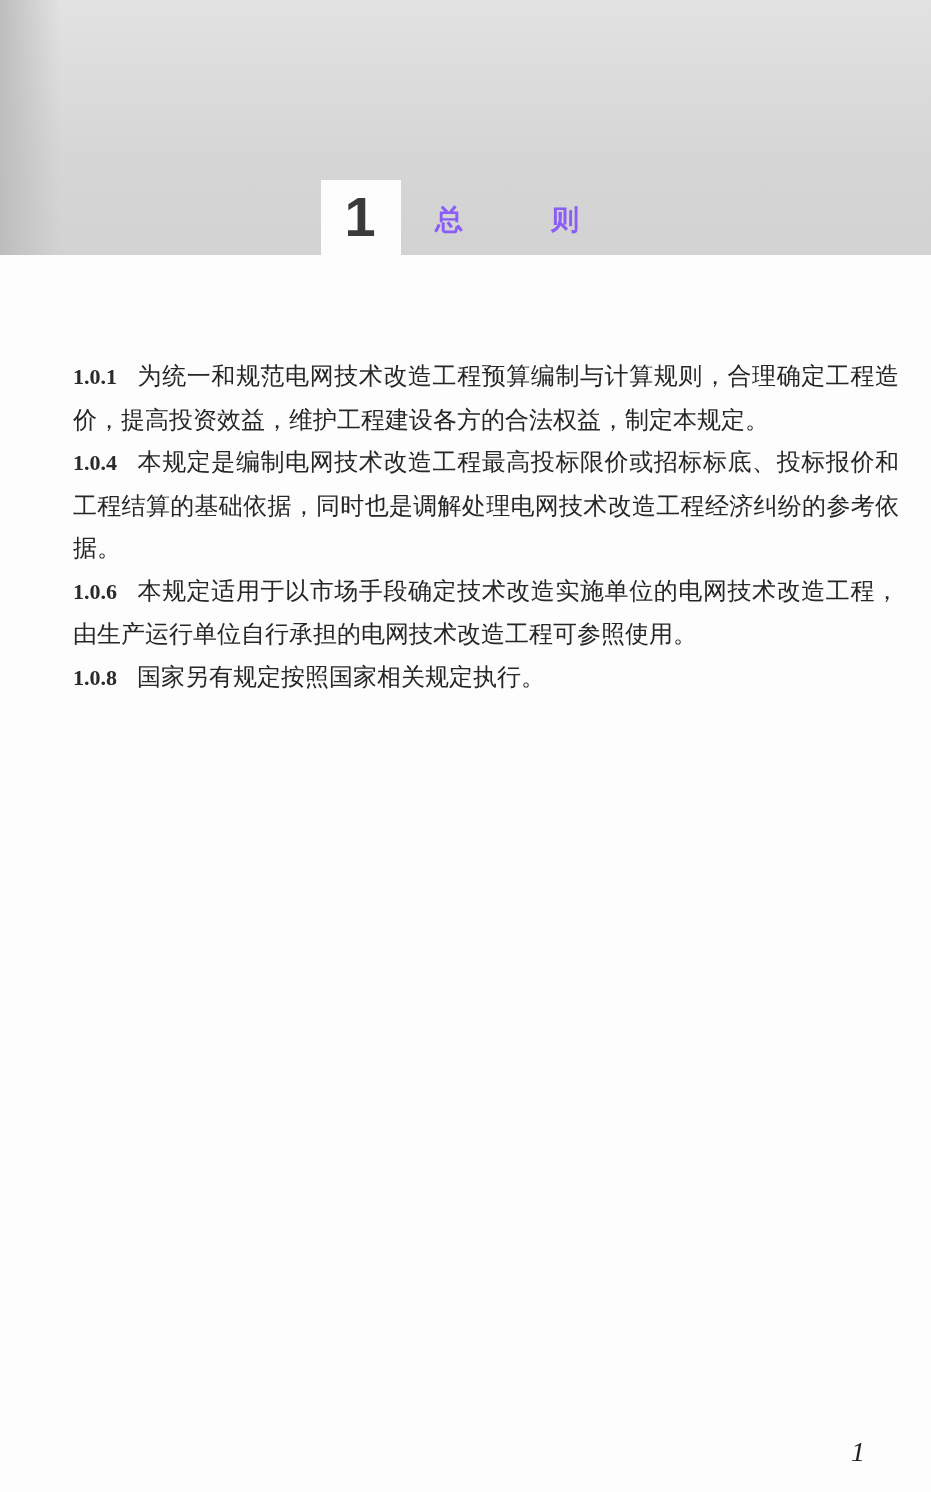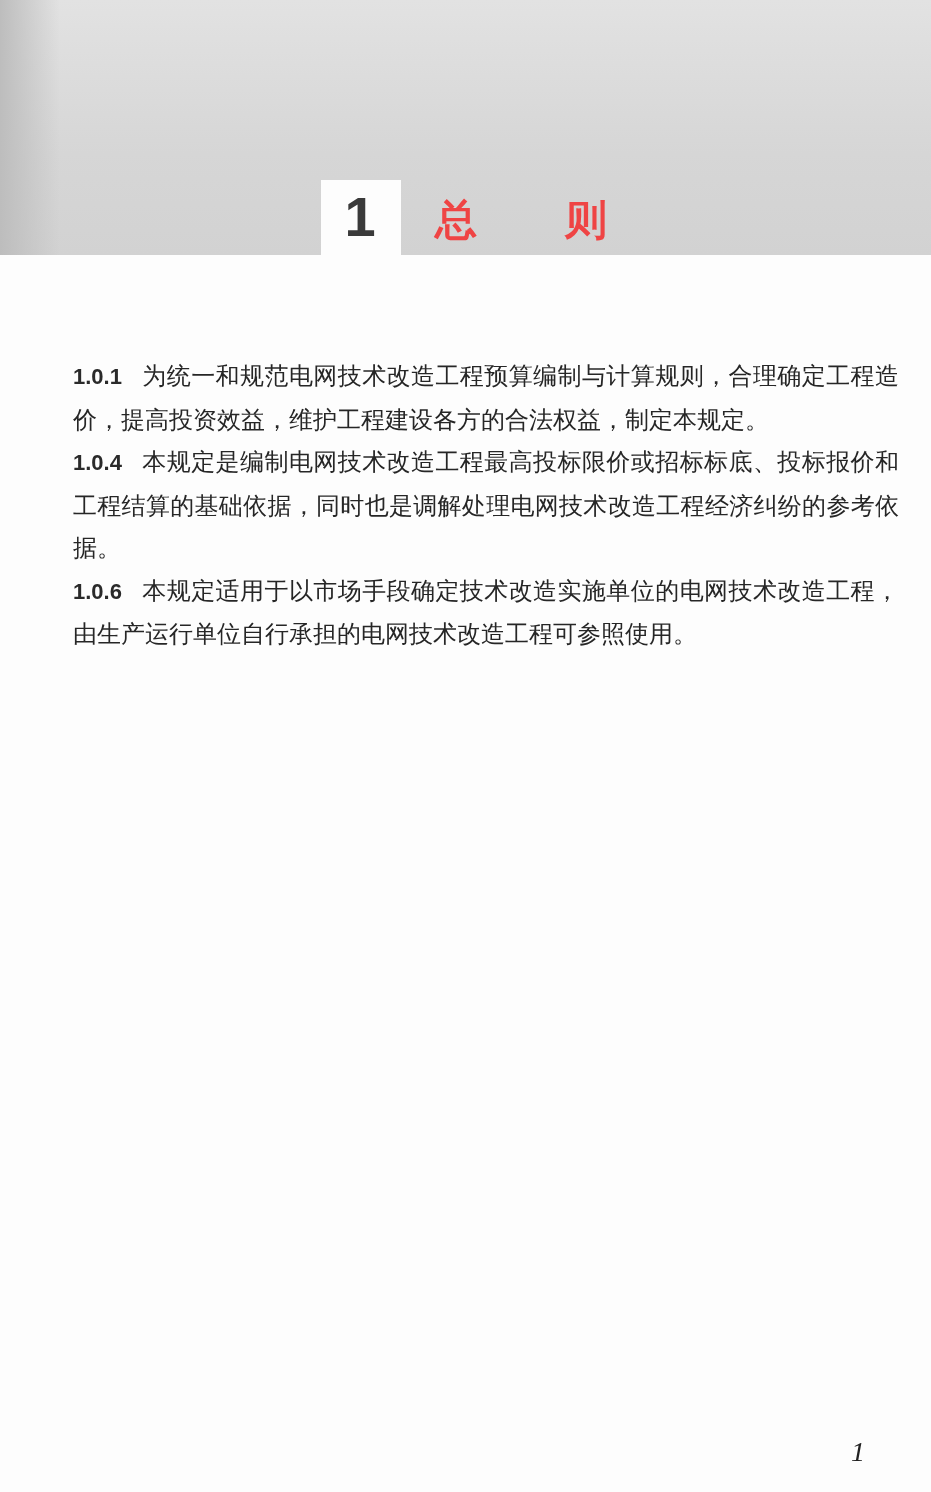--- a/index.html
+++ b/index.html
@@ -22,47 +22,48 @@
     background:#fdfdfd;
   }
   .chapter-num {
     position:absolute; left:330px; top:186px; width:60px; height:62px;
     font-family:"Liberation Sans","DejaVu Sans",sans-serif;
     font-weight:bold; font-size:56px; line-height:62px; color:#3a3a3a;
     text-align:center;
   }
   .chapter-title {
     position:absolute; left:435px; top:195px; height:50px;
-    font-size:42px; line-height:50px; font-weight:bold; color:#ef4444;
+    font-size:28px; line-height:50px; font-weight:bold; color:#8b5cf6;
     letter-spacing:88px; white-space:nowrap;
   }
   .content {
     position:absolute; left:73px; top:355px; width:826px;
   }
   .clause {
     font-size:24px; line-height:42.5px; text-align:justify;
     text-align-last:left; margin:0 0 0 0;
   }
   .clause .num {
-    font-family:Liberation Sans, sans-serif;
+    font-family:Liberation Serif, serif;
     font-weight:bold; font-size:22px; margin-right:20px; color:#2a2a2a;
   }
   .page-number {
     position:absolute; left:851px; top:1436px;
     font-family:"Liberation Serif","DejaVu Serif",serif;
     font-style:italic; font-size:28px; color:#222;
   }
 </style>
 </head>
 <body>
 
 <div class="header-band"></div>
 <div class="chapter-box"></div>
 <div class="chapter-num">1</div>
 <div class="chapter-title">总则</div>
 
 <div class="content">
   <p class="clause"><span class="num">1.0.1</span><span>为统一和规范电网技术改造工程预算编制与计算规则，合理确定工程造价，提高投资效益，维护工程建设各方的合法权益，制定本规定。</span></p>
   <p class="clause"><span class="num">1.0.4</span><span>本规定是编制电网技术改造工程最高投标限价或招标标底、投标报价和工程结算的基础依据，同时也是调解处理电网技术改造工程经济纠纷的参考依据。</span></p>
   <p class="clause"><span class="num">1.0.6</span><span>本规定适用于以市场手段确定技术改造实施单位的电网技术改造工程，由生产运行单位自行承担的电网技术改造工程可参照使用。</span></p>
+  <p class="clause"><span class="num">1.0.8</span><span>国家另有规定按照国家相关规定执行。</span></p>
 </div>
 
 <div class="page-number">1</div>
 
 </body></html>

